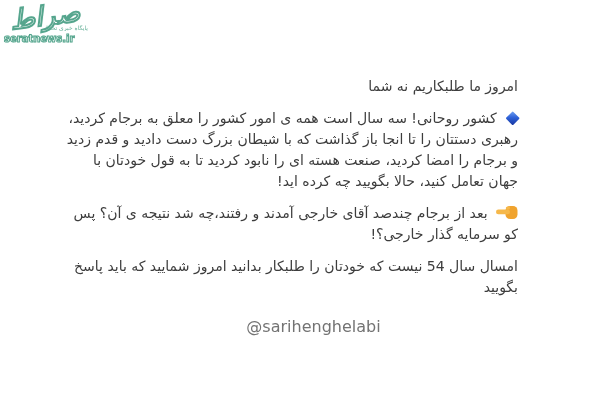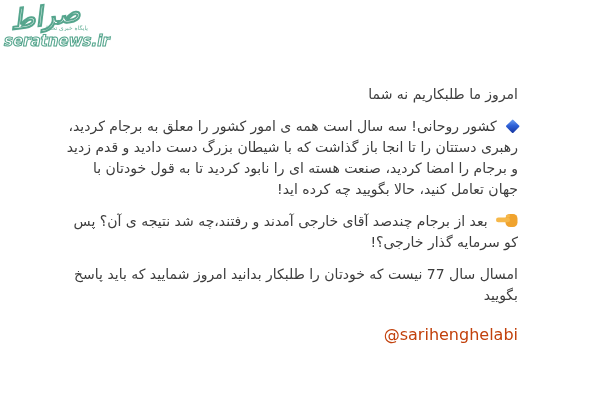--- a/index.html
+++ b/index.html
@@ -40,44 +40,43 @@
     line-height: 1;
     text-align: right;
     color: #6bb39c;
     margin-top: -4px;
     padding-right: 2px;
     white-space: nowrap;
     overflow: hidden;
   }
   .logo-site {
     display: block;
-    font-size: 15px;
+    font-size: 10px;
     font-weight: bold;
     letter-spacing: 0px;
     line-height: 1.1;
     margin-top: 2px;
     color: #ffffff;
     -webkit-text-stroke: 1px #55a58d;
     text-shadow: 0 0 1px #7fbfa9;
-    font-style: italic;
   }
 
   
   .post {
     position: absolute;
     top: 76px;
     right: 82px;
     width: 456px;
     direction: rtl;
     text-align: right;
     color: #3d3d3d;
     font-size: 14px;
     line-height: 21px;
   }
-  .post p { margin: 8px 0 11px 0; }
+  .post p { margin: 0 0 11px 0; }
   .post .intro { margin-bottom: 11px; }
 
   
   .diamond-icon {
     display: inline-block;
     width: 10px;
     height: 10px;
     margin: 0 1px 0 6px;
     background: linear-gradient(135deg, #6fa0f2 0%, #2f62d8 45%, #16349f 100%);
     transform: rotate(45deg) translateY(-1px);
@@ -89,24 +88,24 @@
   .hand-icon {
     display: inline-block;
     width: 22px;
     height: 15px;
     margin-left: 4px;
     vertical-align: -2px;
   }
 
   .handle {
     direction: ltr;
-    text-align: right;
+    text-align: center;
     padding-left: 47px;
     margin-top: 19px !important;
-    color: #c2410c;
+    color: #737373;
     font-size: 16px;
     line-height: 20px;
   }
 </style>
 </head>
 <body>
 
 <div class="logo">
   <span class="logo-calligraphy">صراط</span>
   <span class="logo-tagline">پایگاه خبری تحلیلی</span>
@@ -125,16 +124,16 @@
     <span class="hand-icon">
       <svg width="22" height="15" viewBox="0 0 22 15" xmlns="http://www.w3.org/2000/svg">
         <rect x="9.5" y="1" width="12" height="13" rx="4.5" fill="#f0a32e"></rect>
         <rect x="0" y="4.6" width="14" height="4.6" rx="2.3" fill="#f6b84a"></rect>
         <rect x="10" y="1.6" width="4" height="3" rx="1.5" fill="#f6b84a"></rect>
       </svg>
     </span>
     <span>بعد از برجام چندصد آقای خارجی آمدند و رفتند،چه شد نتیجه ی آن؟ پس کو سرمایه گذار خارجی؟!</span>
   </p>
 
-  <p>امسال سال 77 نیست که خودتان را طلبکار بدانید امروز شمایید که باید پاسخ بگویید</p>
+  <p>امسال سال 54 نیست که خودتان را طلبکار بدانید امروز شمایید که باید پاسخ بگویید</p>
 
   <p class="handle">@sarihenghelabi</p>
 </div>
 
 </body></html>

